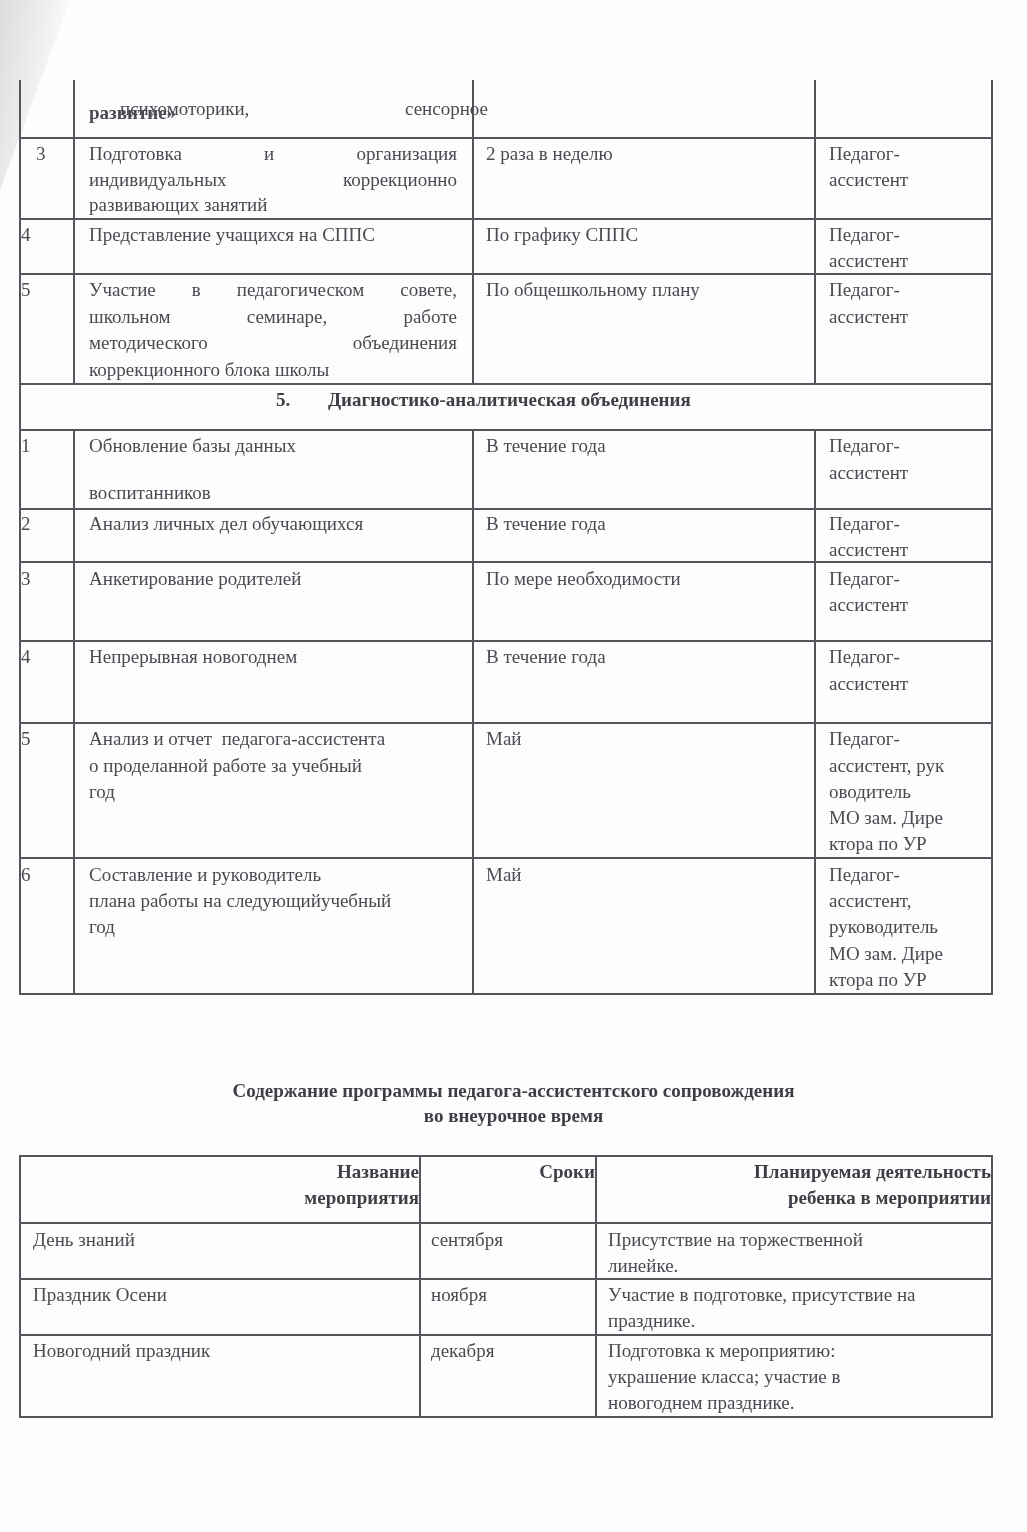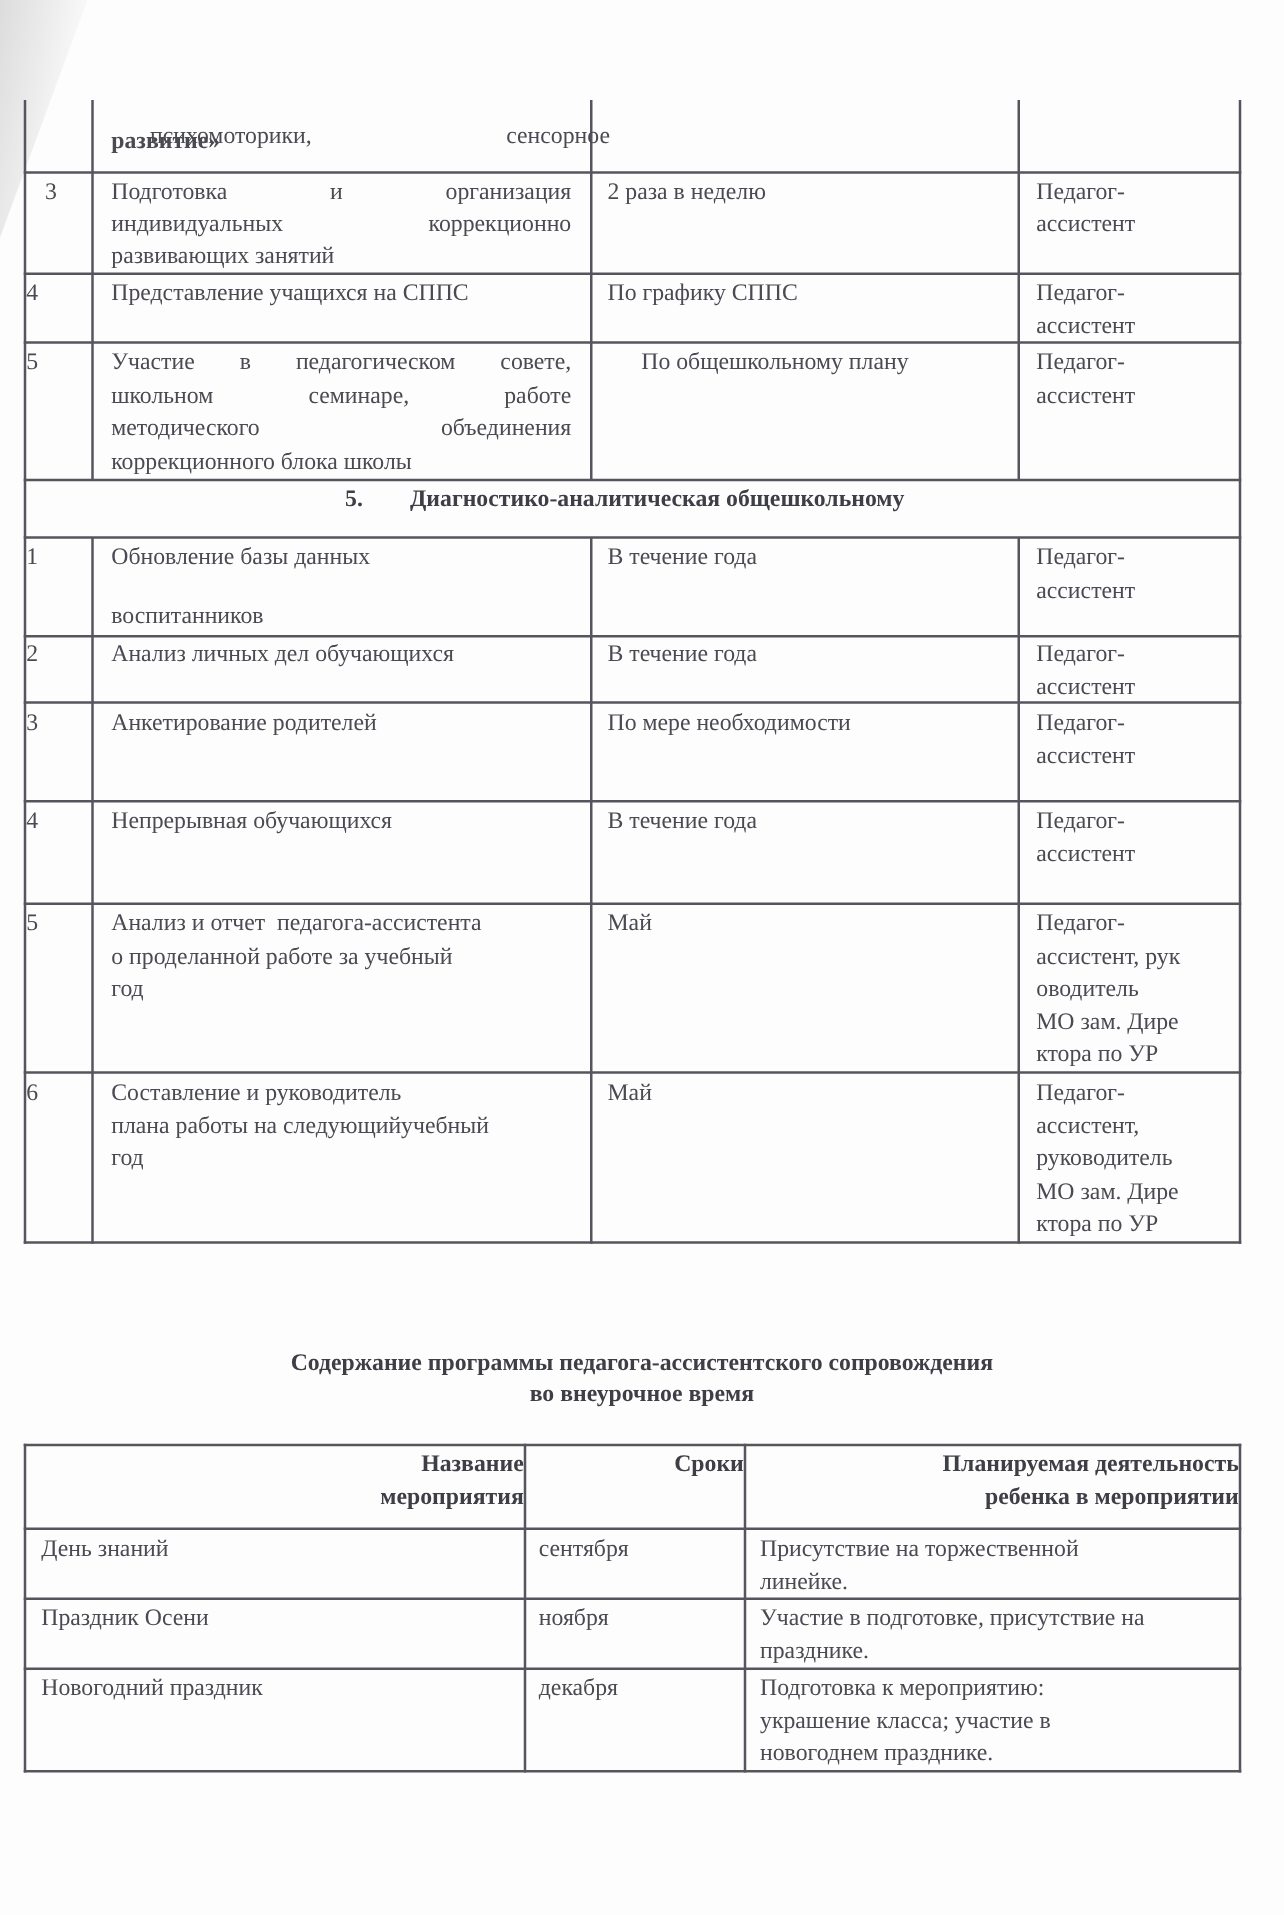--- a/index.html
+++ b/index.html
@@ -73,28 +73,28 @@
     <div class="txt" style="left:829px; top:222px;">Педагог-</div>
     <div class="txt" style="left:829px; top:248px;">ассистент</div>
   </div>
 
   <div>
     <div class="txt" style="left:21px; top:277px;">5</div>
     <div class="txt just" style="left:89px; top:277px; width:368px;">Участие в педагогическом совете,</div>
     <div class="txt just" style="left:89px; top:304px; width:368px;">школьном семинаре, работе</div>
     <div class="txt just" style="left:89px; top:330px; width:368px;">методического объединения</div>
     <div class="txt" style="left:89px; top:357px;">коррекционного блока школы</div>
-    <div class="txt" style="left:513px; top:277px;">По общешкольному плану</div>
+    <div class="txt" style="left:486px; top:277px;">По общешкольному плану</div>
     <div class="txt" style="left:829px; top:277px;">Педагог-</div>
     <div class="txt" style="left:829px; top:304px;">ассистент</div>
   </div>
 
   <div>
     <div class="txt bold" style="left:276px; top:387px;">5.</div>
-    <div class="txt bold" style="left:328px; top:387px;">Диагностико-аналитическая общешкольному</div>
+    <div class="txt bold" style="left:328px; top:387px;">Диагностико-аналитическая объединения</div>
   </div>
 
   <div>
     <div class="txt" style="left:21px; top:433px;">1</div>
     <div class="txt" style="left:89px; top:433px;">Обновление базы данных</div>
     <div class="txt" style="left:89px; top:480px;">воспитанников</div>
     <div class="txt" style="left:486px; top:433px;">В течение года</div>
     <div class="txt" style="left:829px; top:433px;">Педагог-</div>
     <div class="txt" style="left:829px; top:460px;">ассистент</div>
   </div>
@@ -110,21 +110,21 @@
   <div>
     <div class="txt" style="left:21px; top:566px;">3</div>
     <div class="txt" style="left:89px; top:566px;">Анкетирование родителей</div>
     <div class="txt" style="left:486px; top:566px;">По мере необходимости</div>
     <div class="txt" style="left:829px; top:566px;">Педагог-</div>
     <div class="txt" style="left:829px; top:592px;">ассистент</div>
   </div>
 
   <div>
     <div class="txt" style="left:21px; top:644px;">4</div>
-    <div class="txt" style="left:89px; top:644px;">Непрерывная обучающихся</div>
+    <div class="txt" style="left:89px; top:644px;">Непрерывная новогоднем</div>
     <div class="txt" style="left:486px; top:644px;">В течение года</div>
     <div class="txt" style="left:829px; top:644px;">Педагог-</div>
     <div class="txt" style="left:829px; top:671px;">ассистент</div>
   </div>
 
   <div>
     <div class="txt" style="left:21px; top:726px;">5</div>
     <div class="txt" style="left:89px; top:726px; white-space:pre;">Анализ и отчет  педагога-ассистента</div>
     <div class="txt" style="left:89px; top:753px;">о проделанной работе за учебный</div>
     <div class="txt" style="left:89px; top:779px;">год</div>

